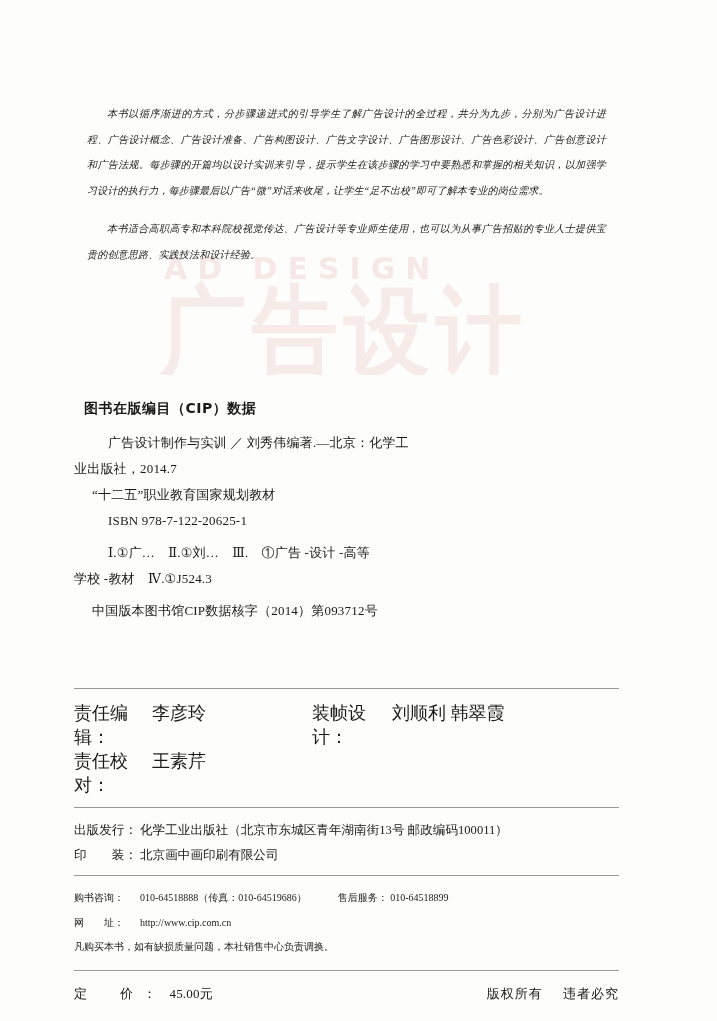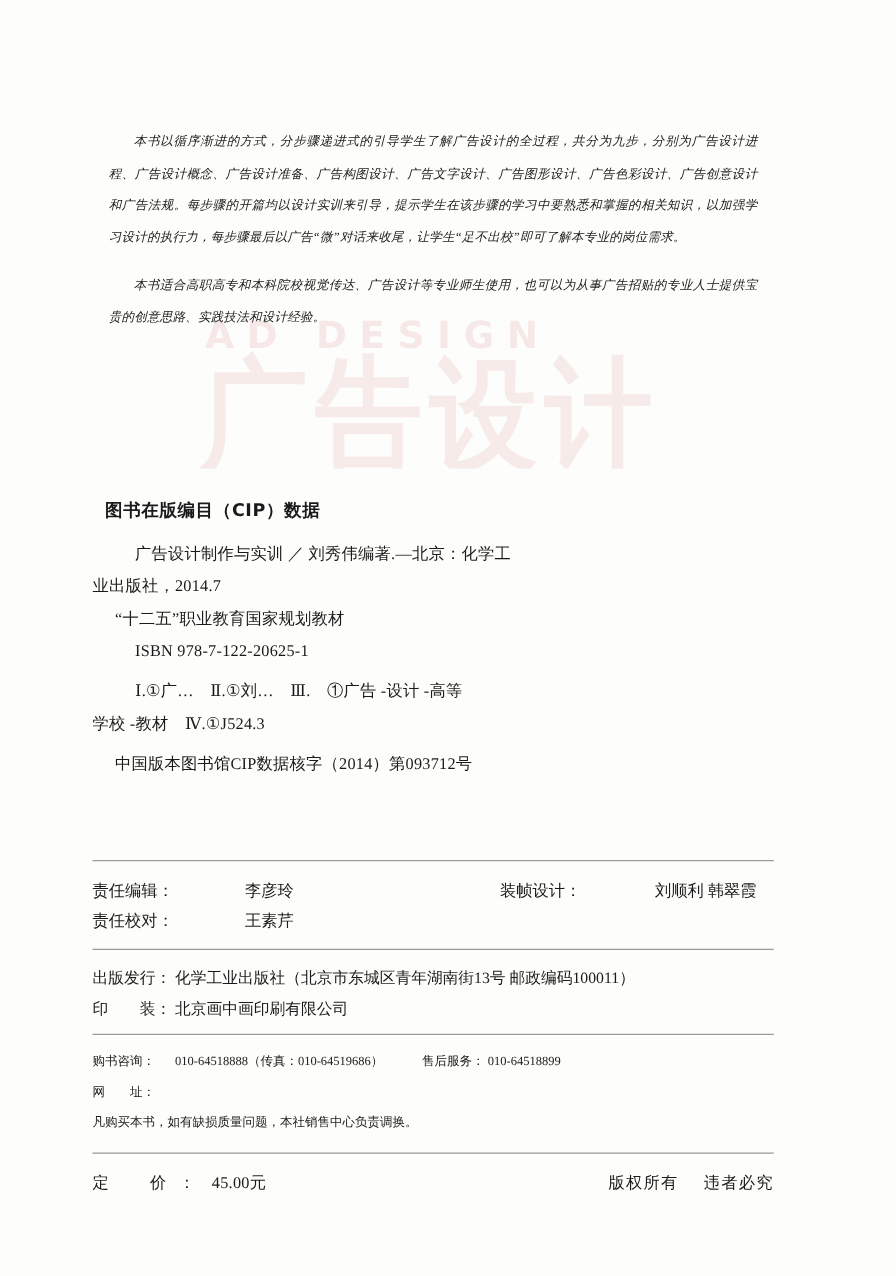--- a/index.html
+++ b/index.html
@@ -115,23 +115,22 @@
     position: absolute;
     top: 688px;
     left: 0;
     width: 545px;
   }
   .cred-block {
     padding: 12px 0 10px 0;
   }
   .cred-row {
     display: flex;
-    font-size: 13px;
+    font-size: 18px;
     line-height: 24px;
-    gap: 44px;
   }
   .cred-label { width: 78px; flex: none; }
   .cred-value { width: 160px; flex: none; }
   .cred-label2 { width: 80px; flex: none; }
   .cred-value2 { flex: 1; }
 
   .pub-block {
     padding: 10px 0 8px 0;
     font-size: 12.6px;
     line-height: 24.5px;
@@ -234,20 +233,21 @@
           <div class="c-lab">购书咨询：</div>
           <div class="c-val">
             <span>010-64518888（传真：010-64519686）</span>
             <span class="gap"></span>
             <span>售后服务：</span>
             <span>010-64518899</span>
           </div>
         </div>
         <div class="contact-row">
           <div class="c-lab">网　　址：</div>
+          <div class="c-val mono">http://www.cip.com.cn</div>
         </div>
         <div class="note">凡购买本书，如有缺损质量问题，本社销售中心负责调换。</div>
       </div>
 
       <hr class="rule">
 
       <div class="price-block">
         <div class="price-left">
           <span class="lab">定　价：</span>
           <span>45.00元</span>

